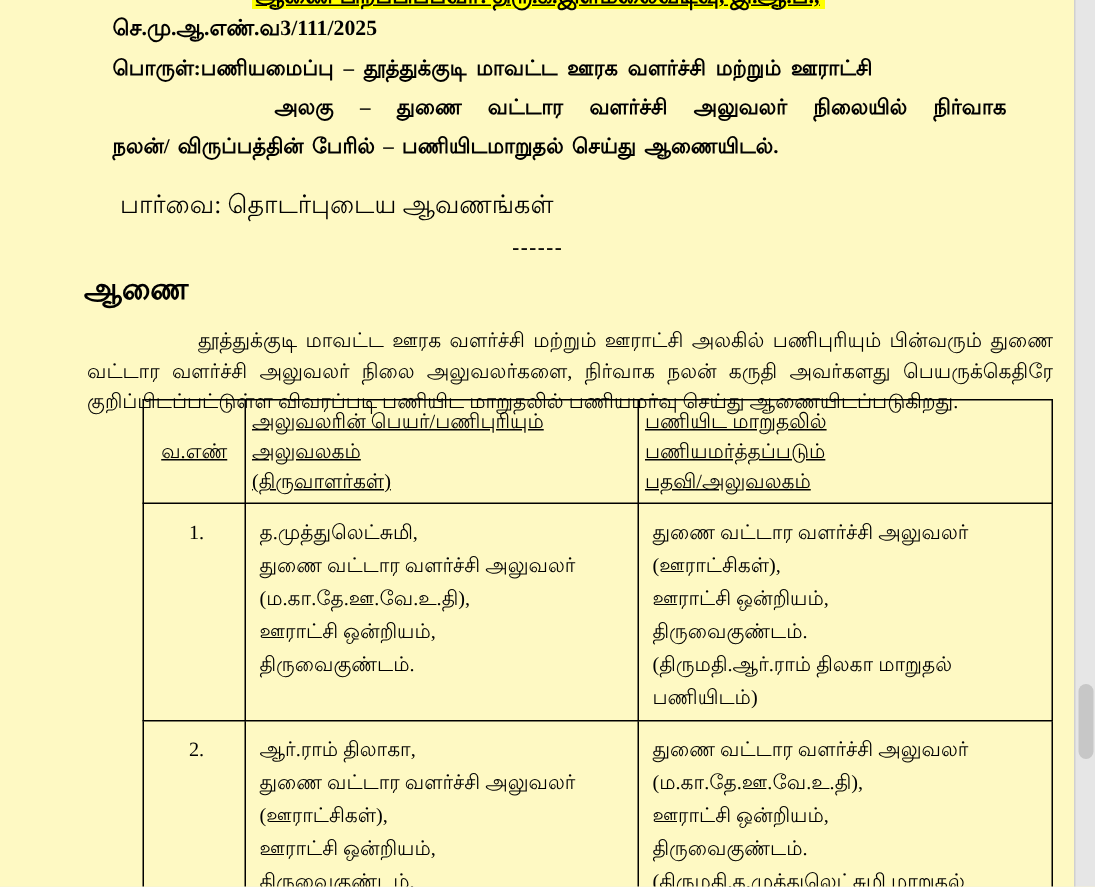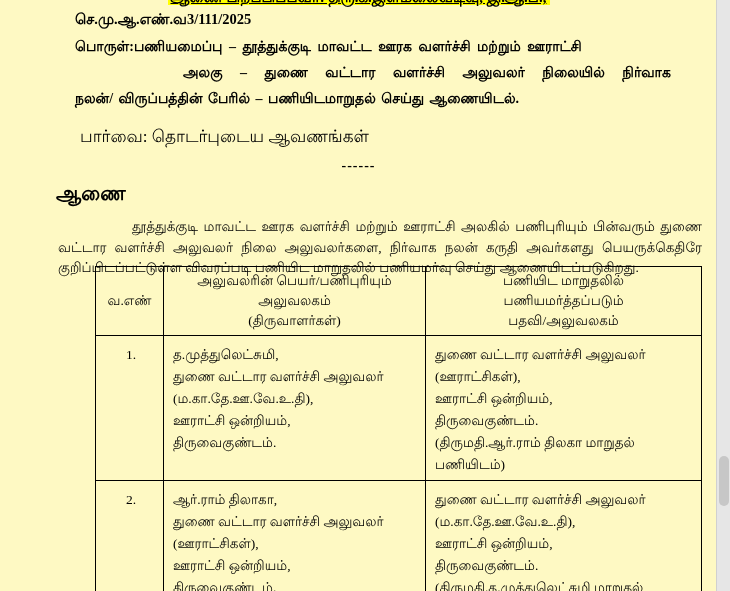--- a/index.html
+++ b/index.html
@@ -70,22 +70,22 @@
     vertical-align:top;
     padding:6px 6px 4px 9px;
     line-height:22px;
     white-space:pre-line;
     overflow:hidden;
   }
   td.c-sno{width:52px;text-align:center;vertical-align:middle;line-height:18px;}
   td.c-officer{width:246px;}
   td.c-posting{width:260px;line-height:21.5px;}
   tr.hdr td{
-    text-align:center;vertical-align:middle;
-    line-height:20px;padding:4px 4px;
+    vertical-align:middle;
+    line-height:20px;padding:4px 4px;text-decoration:underline;
   }
   tr.r-data td{padding-top:8px;}
   tr.hdr{height:61px;}
   tr.r1{height:125px;}
   tr.r2{height:118px;}
 </style>
 </head>
 <body>
 
 <div class="page">

